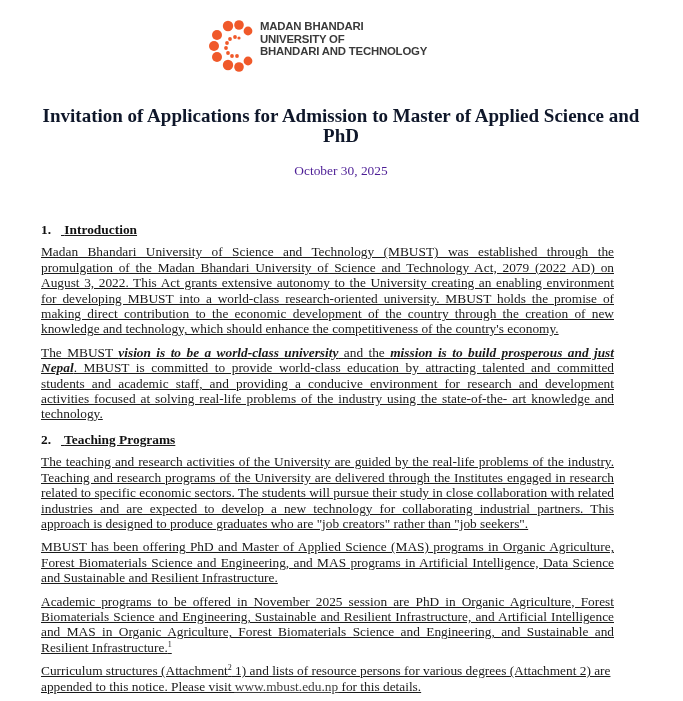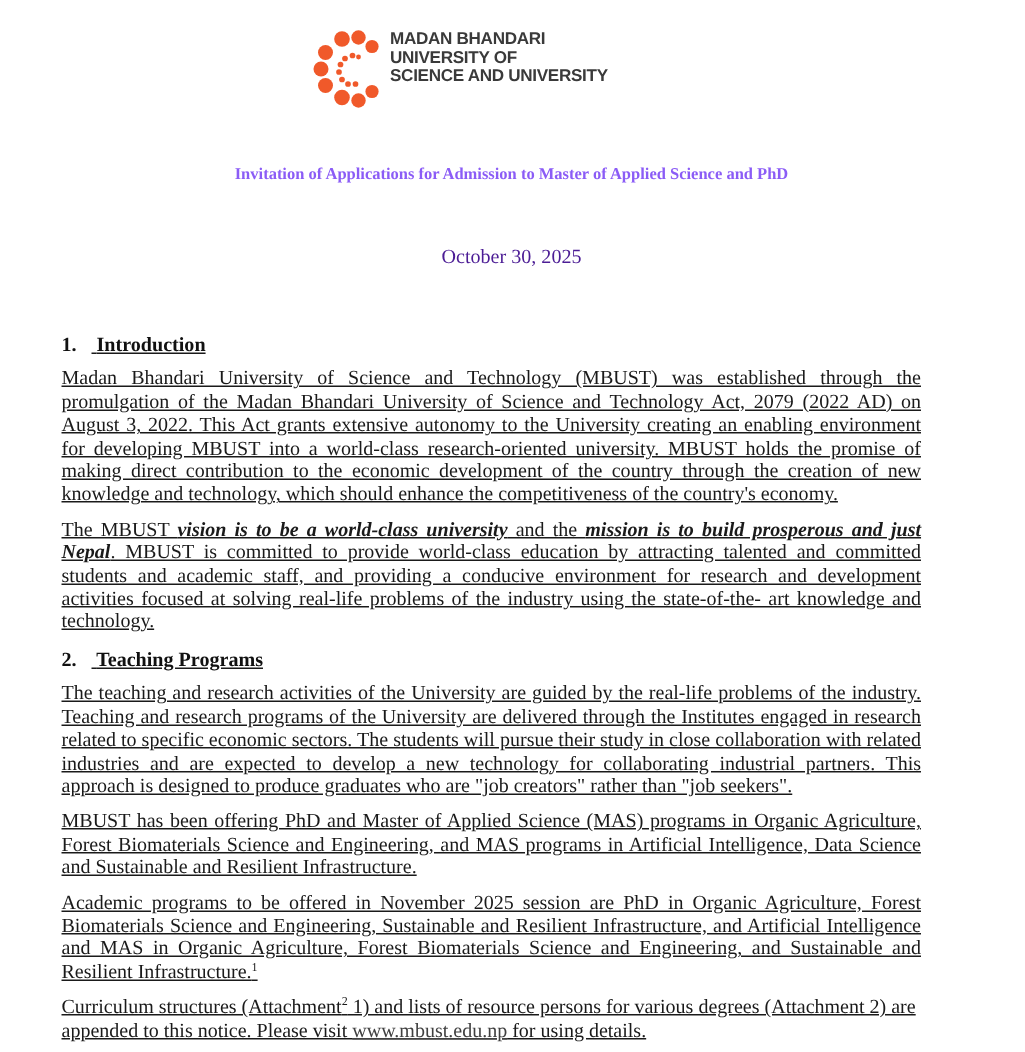--- a/index.html
+++ b/index.html
@@ -36,23 +36,23 @@
       color: #3a3a3a;
       letter-spacing: -0.2px;
     }
     .title {
       position: absolute;
       left: 30px;
       width: 622px;
       top: 106px;
       text-align: center;
       font-weight: bold;
-      font-size: 11px;
+      font-size: 19px;
       line-height: 20px;
-      color: #8b5cf6;
+      color: #0f172a;
     }
     .date {
       position: absolute;
       left: 30px;
       width: 622px;
       top: 163px;
       text-align: center;
       font-size: 13.4px;
       color: #4c1d95;
     }
@@ -108,21 +108,21 @@
       <circle cx="18" cy="28" r="1.9" fill="#f0592a"></circle>
       <circle cx="20" cy="33" r="1.9" fill="#f0592a"></circle>
       <circle cx="24" cy="36" r="1.9" fill="#f0592a"></circle>
       <circle cx="29" cy="36" r="1.9" fill="#f0592a"></circle>
       <circle cx="31" cy="18" r="1.6" fill="#f0592a"></circle>
     </svg>
   </div>
   <div class="logo-text">
     <div>MADAN BHANDARI</div>
     <div>UNIVERSITY OF</div>
-    <div>SCIENCE AND UNIVERSITY</div>
+    <div>BHANDARI AND TECHNOLOGY</div>
   </div>
 </div>
 
 <div class="title">
   <div>Invitation of Applications for Admission to Master of Applied Science and PhD</div>
 </div>
 
 <div class="date">October 30, 2025</div>
 
 <div class="content">
@@ -134,14 +134,14 @@
   <p>Madan Bhandari University of Science and Technology (MBUST) was established through the promulgation of the Madan Bhandari University of Science and Technology Act, 2079 (2022 AD) on August 3, 2022. This Act grants extensive autonomy to the University creating an enabling environment for developing MBUST into a world-class research-oriented university. MBUST holds the promise of making direct contribution to the economic development of the country through the creation of new knowledge and technology, which should enhance the competitiveness of the country's economy.</p>
   <p><span>The MBUST </span><span class="bi">vision is to be a world-class university</span><span> and the </span><span class="bi">mission is to build prosperous and just Nepal</span><span>. MBUST is committed to provide world-class education by attracting talented and committed students and academic staff, and providing a conducive environment for research and development activities focused at solving real-life problems of the industry using the state-of-the- art knowledge and technology.</span></p>
 
   <div class="section-heading sec2">
     <span class="num">2.</span>
     <span>Teaching Programs</span>
   </div>
   <p>The teaching and research activities of the University are guided by the real-life problems of the industry. Teaching and research programs of the University are delivered through the Institutes engaged in research related to specific economic sectors. The students will pursue their study in close collaboration with related industries and are expected to develop a new technology for collaborating industrial partners. This approach is designed to produce graduates who are "job creators" rather than "job seekers".</p>
   <p>MBUST has been offering PhD and Master of Applied Science (MAS) programs in Organic Agriculture, Forest Biomaterials Science and Engineering, and MAS programs in Artificial Intelligence, Data Science and Sustainable and Resilient Infrastructure.</p>
   <p><span>Academic programs to be offered in November 2025 session are PhD in Organic Agriculture, Forest Biomaterials Science and Engineering, Sustainable and Resilient Infrastructure, and Artificial Intelligence and MAS in Organic Agriculture, Forest Biomaterials Science and Engineering, and Sustainable and Resilient Infrastructure.</span><sup>1</sup></p>
-  <p class="last-left"><span>Curriculum structures (Attachment</span><sup>2</sup><span> 1) and lists of resource persons for various degrees (Attachment 2) are appended to this notice. Please visit </span><a class="link" title="www.mbust.edu.np">www.mbust.edu.np</a><span> for using details.</span></p>
+  <p class="last-left"><span>Curriculum structures (Attachment</span><sup>2</sup><span> 1) and lists of resource persons for various degrees (Attachment 2) are appended to this notice. Please visit </span><a class="link" title="www.mbust.edu.np">www.mbust.edu.np</a><span> for this details.</span></p>
 </div>
 
 </body></html>

